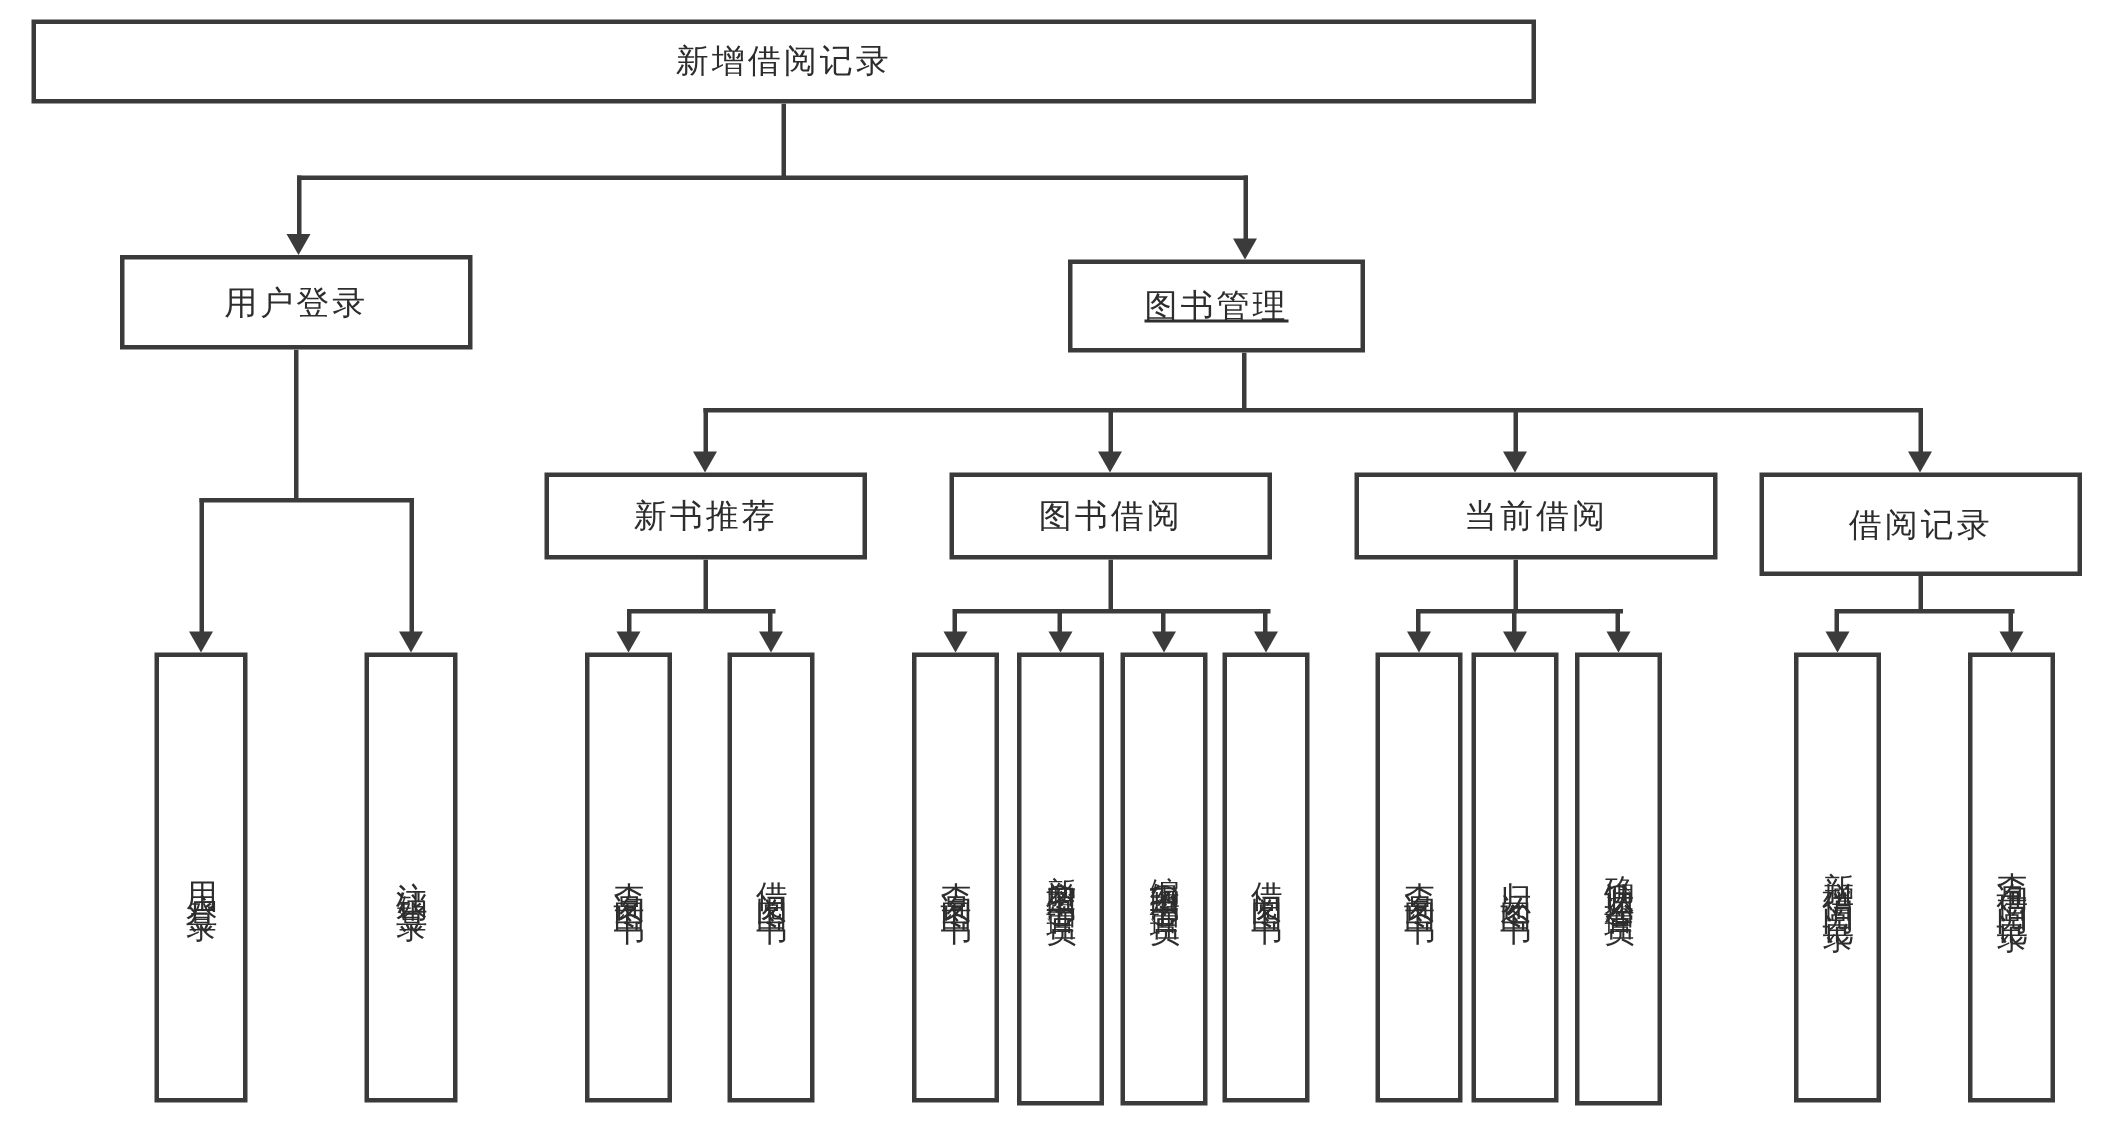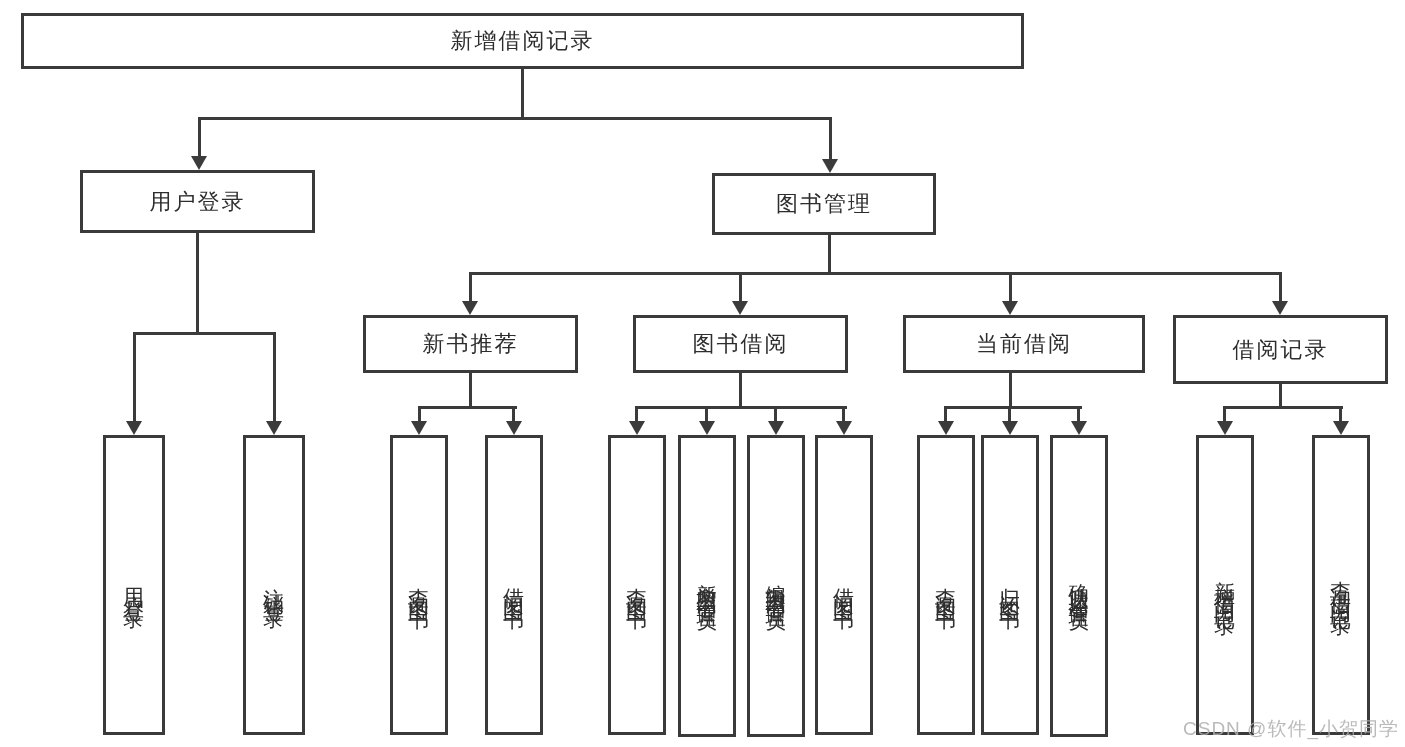--- a/index.html
+++ b/index.html
@@ -37,21 +37,21 @@
   <div class="box hlabel" style="left:21px;top:13px;width:1003px;height:56px;">新增借阅记录</div>
 
   <div class="line" style="left:521px;top:69px;width:3px;height:51px;"></div>
   <div class="line" style="left:198px;top:117px;width:634px;height:3px;"></div>
   <div class="line" style="left:198px;top:117px;width:3px;height:41px;"></div>
   <div class="arrow" style="left:191px;top:156px;"></div>
   <div class="line" style="left:829px;top:117px;width:3px;height:43px;"></div>
   <div class="arrow" style="left:822px;top:159px;"></div>
 
   <div class="box hlabel" style="left:80px;top:170px;width:235px;height:63px;">用户登录</div>
-  <div class="box hlabel" style="left:712px;top:173px;width:224px;height:62px;">图书管理</div>
+  <div class="box hlabel" style="left:712px;top:173px;width:198px;height:62px;text-decoration:underline;">图书管理</div>
 
   <div class="line" style="left:196px;top:233px;width:3px;height:101px;"></div>
   <div class="line" style="left:133px;top:332px;width:143px;height:3px;"></div>
   <div class="line" style="left:133px;top:332px;width:3px;height:90px;"></div>
   <div class="arrow" style="left:126px;top:421px;"></div>
   <div class="line" style="left:273px;top:332px;width:3px;height:90px;"></div>
   <div class="arrow" style="left:266px;top:421px;"></div>
 
   <div class="line" style="left:828px;top:235px;width:3px;height:39px;"></div>
   <div class="line" style="left:469px;top:272px;width:813px;height:3px;"></div>
@@ -114,15 +114,14 @@
   <div class="box leaf leaf-long" style="left:747px;top:435px;width:58px;height:302px;">编辑图书（管理员）</div>
   <div class="box leaf" style="left:815px;top:435px;width:58px;height:300px;">借阅图书</div>
 
   <div class="box leaf" style="left:917px;top:435px;width:58px;height:300px;">查询图书</div>
   <div class="box leaf" style="left:981px;top:435px;width:58px;height:300px;">归还图书</div>
   <div class="box leaf leaf-long" style="left:1050px;top:435px;width:58px;height:302px;">确认归还（管理员）</div>
 
   <div class="box leaf" style="left:1196px;top:435px;width:58px;height:300px;">新增借阅记录</div>
   <div class="box leaf" style="left:1312px;top:435px;width:58px;height:300px;">查询借阅记录</div>
 
-  <div class="watermark">CSDN @软件_小贺同学</div>
 
 </div>
 
 </body></html>

